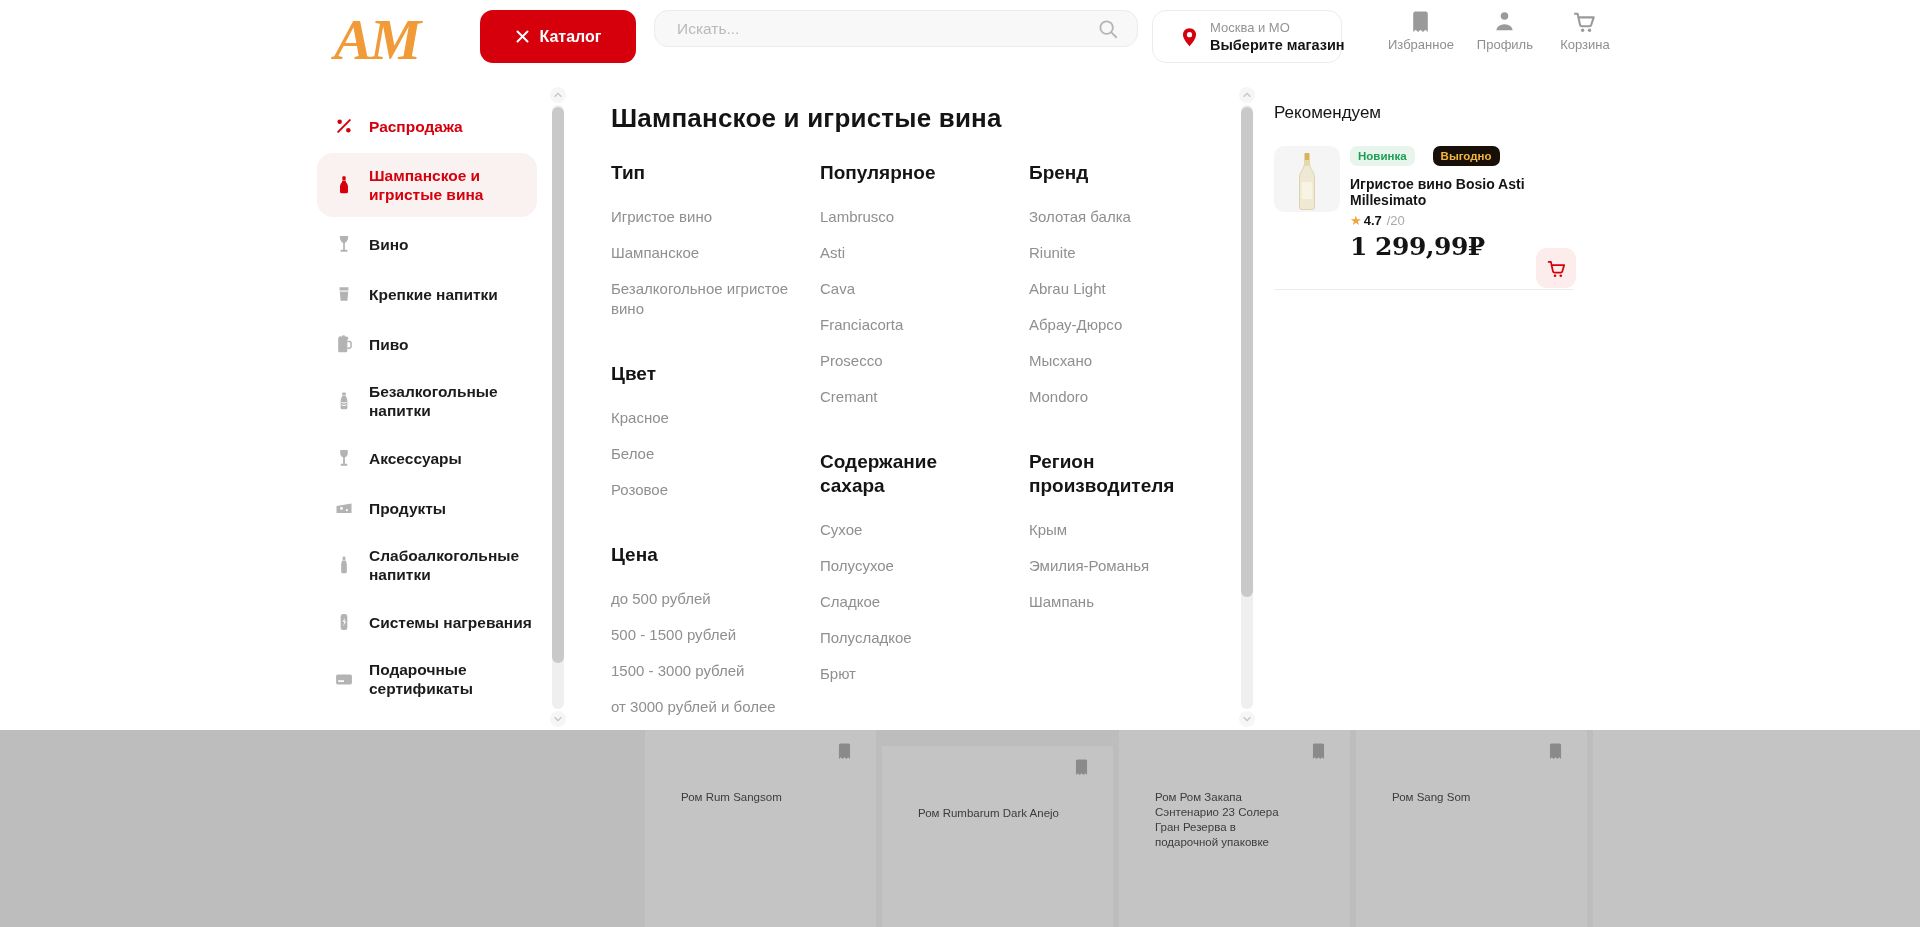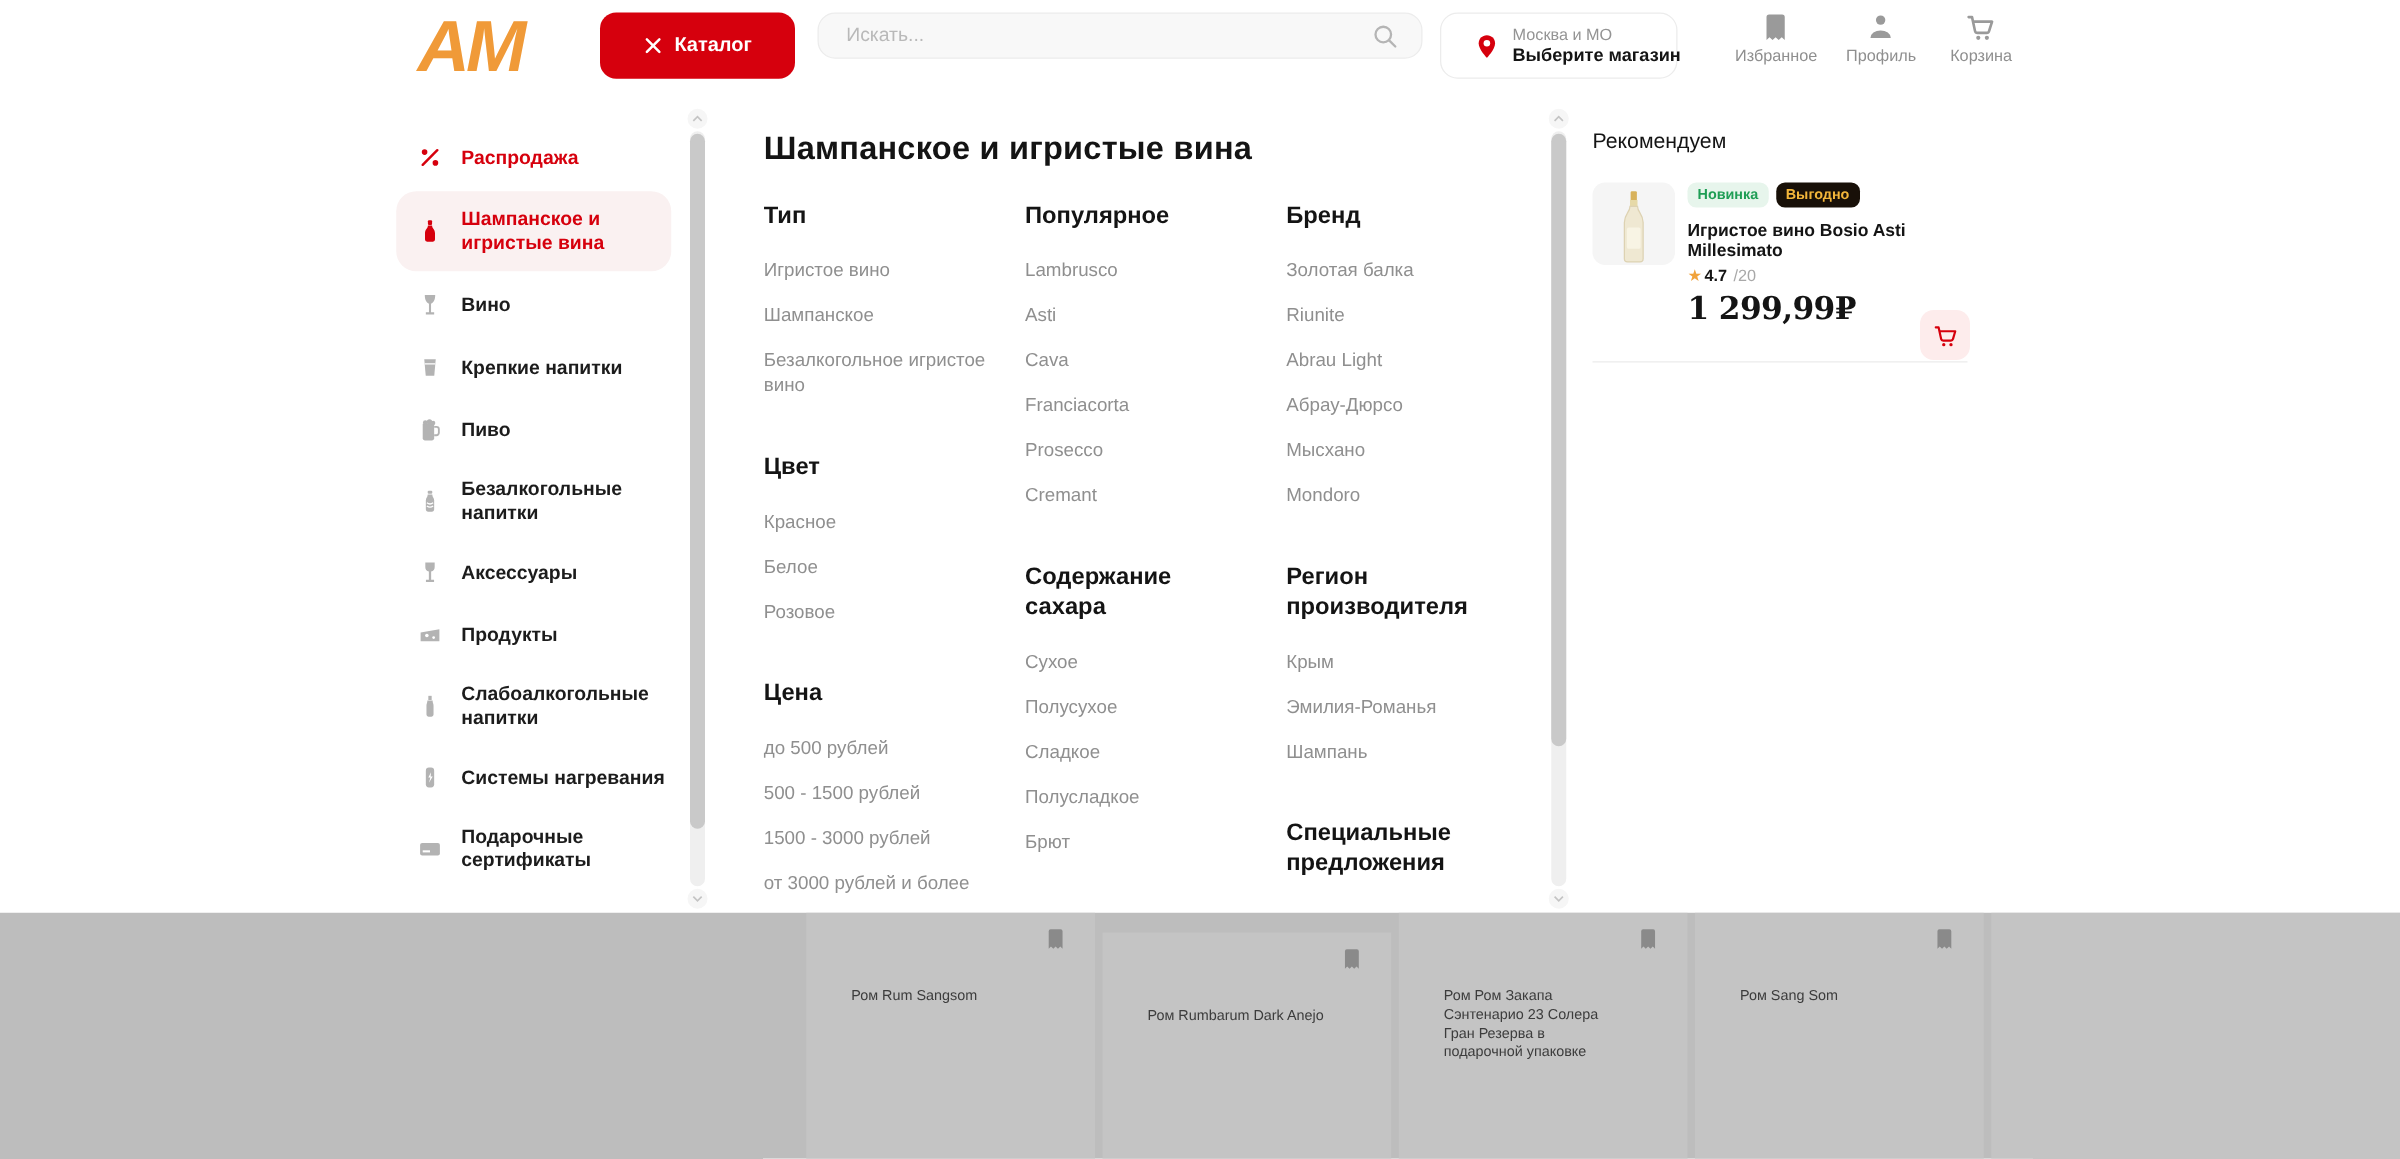--- a/index.html
+++ b/index.html
@@ -8,22 +8,22 @@
     font-family:"Liberation Sans", sans-serif;
     background:#ffffff; position:relative; overflow:hidden; color:#141414;
   }
   
   .bg-dim { position:absolute; left:0; top:730px; width:1920px; height:197px; background:#bdbdbd; z-index:1; }
   .bg-card { position:absolute; top:0; bottom:0; background:#c4c4c4; }
   .bg-card .bm { position:absolute; top:9px; right:22px; width:19px; height:24px; color:#8a8a8a; }
   .bg-card .bg-label { position:absolute; left:36px; top:60px; width:142px; font-size:11.5px; line-height:15px; color:#3c3c3c; font-weight:500; }
   
   .header { position:absolute; left:0; top:0; width:1920px; height:75px; background:#fff; z-index:30; }
-  .logo { position:absolute; left:334px; top:2px; height:70px; display:flex; align-items:flex-start; cursor:pointer;
-          font-family:Liberation Sans, sans-serif; font-weight:bold; color:#f09a38; font-size:58px; letter-spacing:-3px; }
+  .logo { position:absolute; left:334px; top:2px; height:70px; display:flex; align-items:center; cursor:pointer;
+          font-family:Liberation Serif, serif; font-weight:bold; color:#f09a38; font-size:58px; letter-spacing:-3px; }
   .logo .swash { font-style:italic; transform:translateY(2px); }
   .btn-catalog { position:absolute; left:480px; top:10px; width:156px; height:53px; border:none; border-radius:13px;
           background:#d6000d; color:#fff; font-size:16px; font-weight:bold; font-family:inherit;
           display:flex; align-items:center; justify-content:center; gap:10px; cursor:pointer; }
   .btn-catalog svg { width:15px; height:15px; }
   .search-box { position:absolute; left:654px; top:10px; width:484px; height:37px; background:#f8f8f8;
           border:1px solid #ececec; border-radius:14px; display:flex; align-items:center; }
   .search-box input { flex:1; border:none; outline:none; background:transparent; font-family:inherit;
           font-size:15.5px; color:#333; padding:0 14px 0 22px; }
   .search-box input::placeholder { color:#b9b9b9; }
@@ -69,21 +69,21 @@
   .menu-sec + .menu-sec { margin-top:14px; }
   .menu-sec-header { font-size:19px; line-height:24px; font-weight:bold; color:#141414; margin-bottom:22px; }
   .menu-link { font-size:15px; line-height:20px; color:#8f8f8f; margin-bottom:16px; cursor:pointer; }
   
   .reco { position:absolute; left:1274px; top:28px; width:306px; }
   .reco-title { font-size:17px; font-weight:normal; color:#141414; }
   .reco-card { position:relative; margin-top:23px; display:flex; }
   .reco-img { width:66px; height:66px; background:#f5f5f5; border-radius:10px; flex:none;
           display:flex; align-items:flex-end; justify-content:center; overflow:hidden; }
   .reco-body { margin-left:10px; width:190px; }
-  .badges { display:flex; gap:6px; }
+  .badges { display:flex; gap:18px; }
   .badge { font-size:11.5px; font-weight:bold; border-radius:7px; padding:4px 8px; line-height:12px; }
   .badge.green { color:#1f9e55; background:#e7f5ec; }
   .badge.gold { color:#f3b63a; background:#181008; }
   .reco-name { margin-top:10px; font-size:14px; line-height:16px; font-weight:bold; color:#141414; cursor:pointer; }
   .reco-rating { margin-top:5px; display:flex; align-items:center; gap:2px; font-size:13px; }
   .reco-rating .star { color:#f1a33c; font-size:13px; }
   .reco-rating .val { font-weight:bold; color:#141414; }
   .reco-rating .scale { color:#a8a8a8; margin-left:3px; }
   .reco-price { margin-top:4px; font-family:"DejaVu Serif","DejaVu Sans",serif; font-weight:bold; font-size:25px; color:#141414; letter-spacing:-.5px; }
   .reco-cart-btn { position:absolute; right:4px; top:102px; width:40px; height:40px; border:none; border-radius:11px;
@@ -364,23 +364,20 @@
             <div class="menu-link">Абрау-Дюрсо</div>
             <div class="menu-link">Мысхано</div>
             <div class="menu-link">Mondoro</div>
           </div>
           <div class="menu-sec">
             <div class="menu-sec-header">Регион производителя</div>
             <div class="menu-link">Крым</div>
             <div class="menu-link">Эмилия-Романья</div>
             <div class="menu-link">Шампань</div>
           </div>
-          <div class="menu-sec">
-            <div class="menu-sec-header">Специальные предложения</div>
-          </div>
         </div>
       </div>
   </div>
 
   <div class="vscroll scroll-menu">
     <div class="vs-chevron" style="top:0">
         <svg viewBox="0 0 12 12">
           <path d="M2 8 L6 4 L10 8" stroke="currentColor" stroke-width="1.6" fill="none"></path>
         </svg>
       </div>

